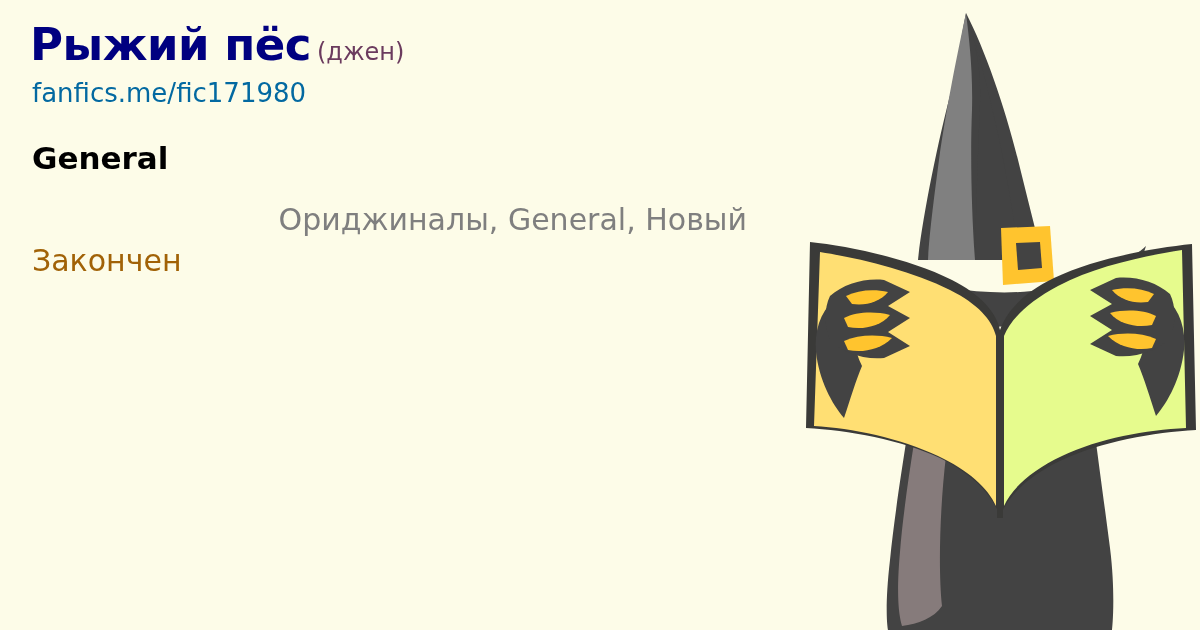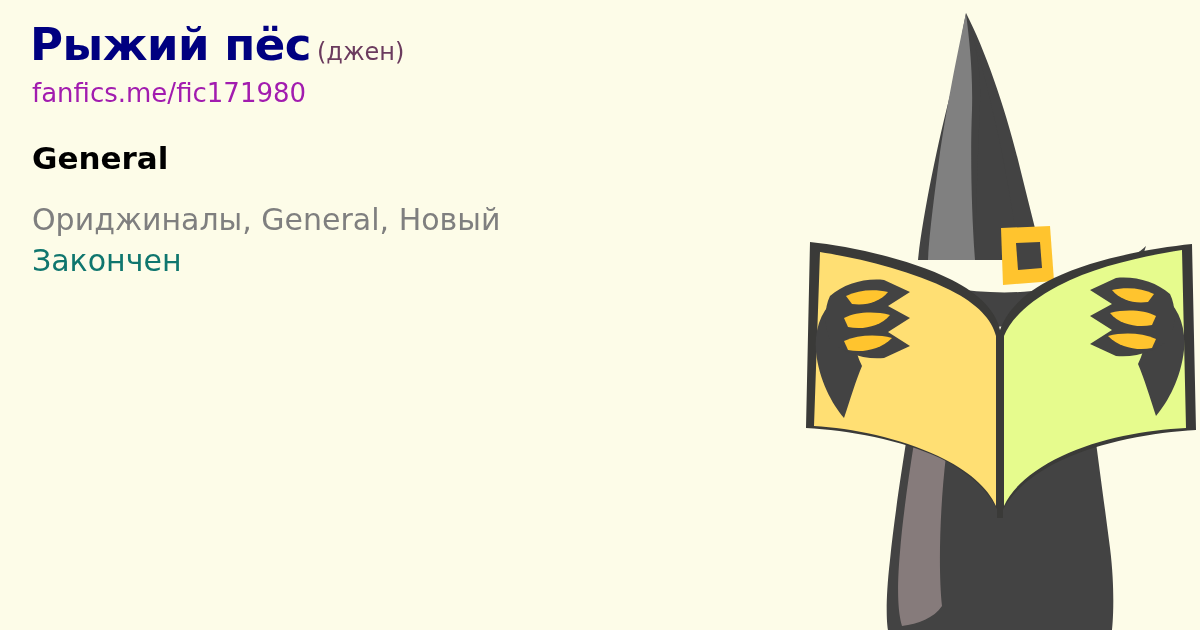--- a/index.html
+++ b/index.html
@@ -47,51 +47,52 @@
     font-size: 24px;
     font-weight: normal;
     color: #6b3b5e;
     margin-left: 6px;
     vertical-align: baseline;
   }
 
   #fic-url {
     font-family: "DejaVu Sans", "Liberation Sans", sans-serif;
     font-size: 26px;
-    color: #a21caf;
+    color: #0369a1;
     margin: 12px 0 0 2px;
     line-height: 1.1;
   }
 
   #fic-author {
     font-family: "DejaVu Sans", "Liberation Sans", sans-serif;
     font-size: 31px;
     font-weight: bold;
     color: #000000;
     margin: 33px 0 0 2px;
     line-height: 1.1;
   }
 
   #fic-tags {
     font-family: "DejaVu Sans", "Liberation Sans", sans-serif;
     font-size: 30px;
     color: #7f7f7f;
     margin: 24px 0 0 2px;
     line-height: 1.37;
     max-width: 715px;
+    text-align: right;
   }
   #fic-tags .tag-line {
     display: block;
     white-space: nowrap;
   }
 
   #fic-status {
     font-family: "DejaVu Sans", "Liberation Sans", sans-serif;
     font-size: 30px;
-    color: #0f766e;
+    color: #a16207;
     margin: 0 0 0 2px;
     line-height: 1.37;
   }
 
   
   #illustration {
     position: absolute;
     right: 0px;
     top: 0px;
     width: 400px;

